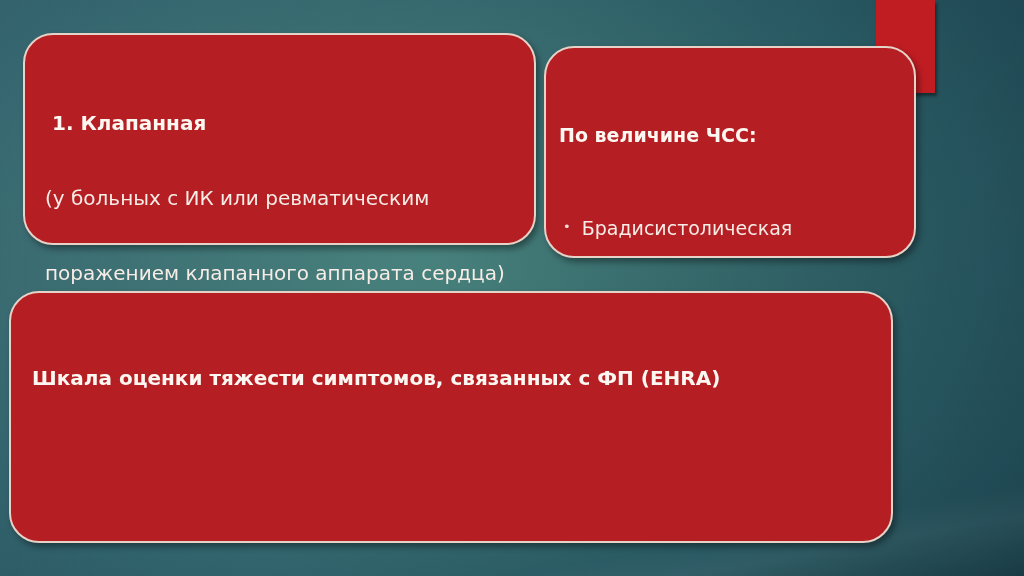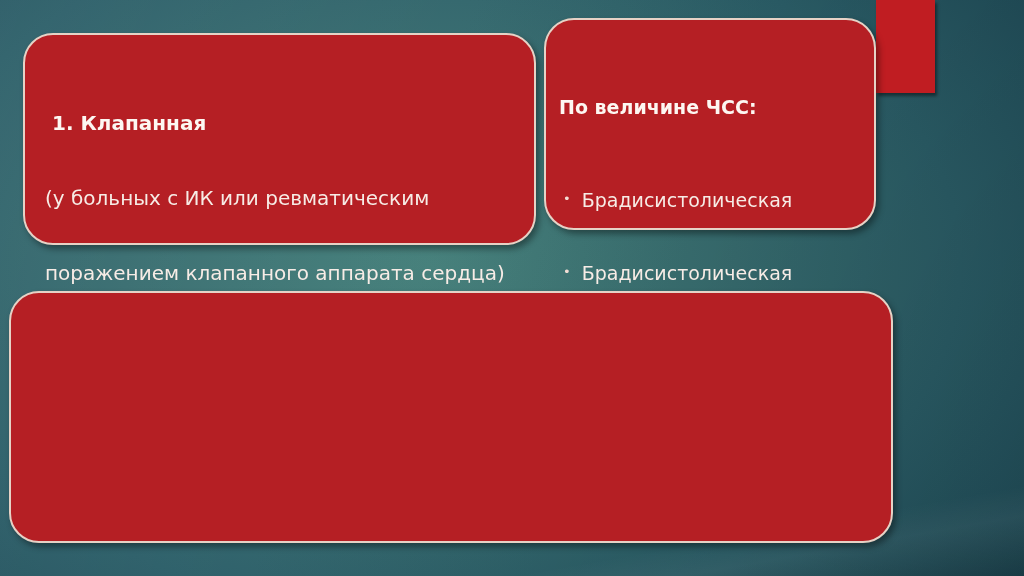--- a/index.html
+++ b/index.html
@@ -48,22 +48,22 @@
     box-shadow: 3px 4px 6px rgba(0,0,0,0.38);
     white-space: pre-wrap;
   }
   .box-classification {
     left: 23px; top: 33px;
     width: 513px; height: 212px;
     padding: 26px 18px 0 20px;
     font-size: 20px; line-height: 25px;
   }
   .box-hr {
-    left: 544px; top: 18px;
-    width: 332px; height: 212px;
+    left: 544px; top: 46px;
+    width: 372px; height: 212px;
     padding: 27px 14px 0 13px;
     font-size: 19px; line-height: 24px;
   }
   .box-ehra {
     left: 9px; top: 291px;
     width: 884px; height: 252px;
     padding: 23px 18px 0 21px;
     font-size: 20px; line-height: 25px;
   }
   .b { font-weight: bold; color: #fdf7f2; }
@@ -99,19 +99,20 @@
     <div><span class="b"></span><span>(все остальные варианты аритмии)</span></div>
   </div>
 
   <div class="redbox box-hr">
     <div class="hr-title">По величине ЧСС:</div>
     <div class="bullet-row"><span class="bullet-glyph">•</span><span>Брадисистолическая</span></div>
     <div class="bullet-row"><span class="bullet-glyph">•</span><span>Брадисистолическая</span></div>
   </div>
 
   <div class="redbox box-ehra">
+    <div><span class="b">Шкала оценки тяжести симптомов, связанных с ФП (EHRA)</span><span></span></div>
     
     
     
     
   </div>
 
 </div>
 
 </body></html>

